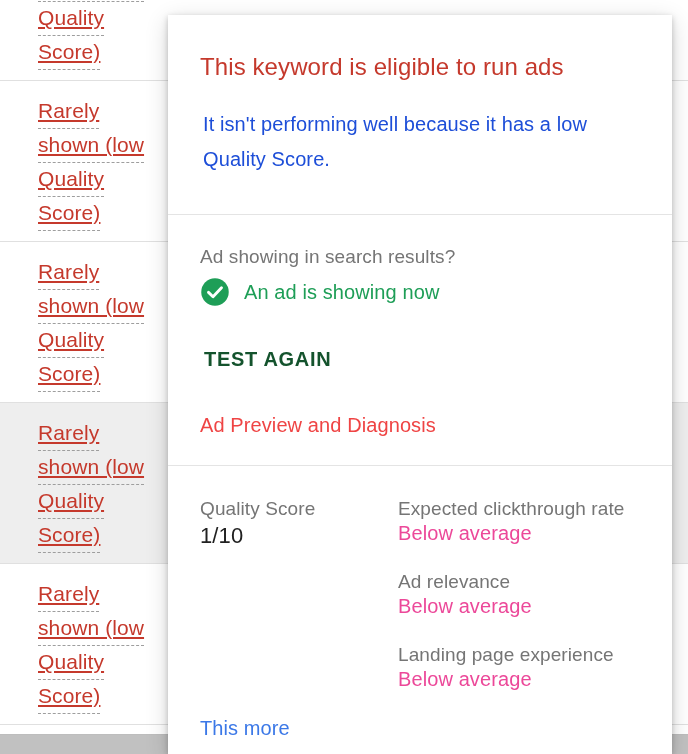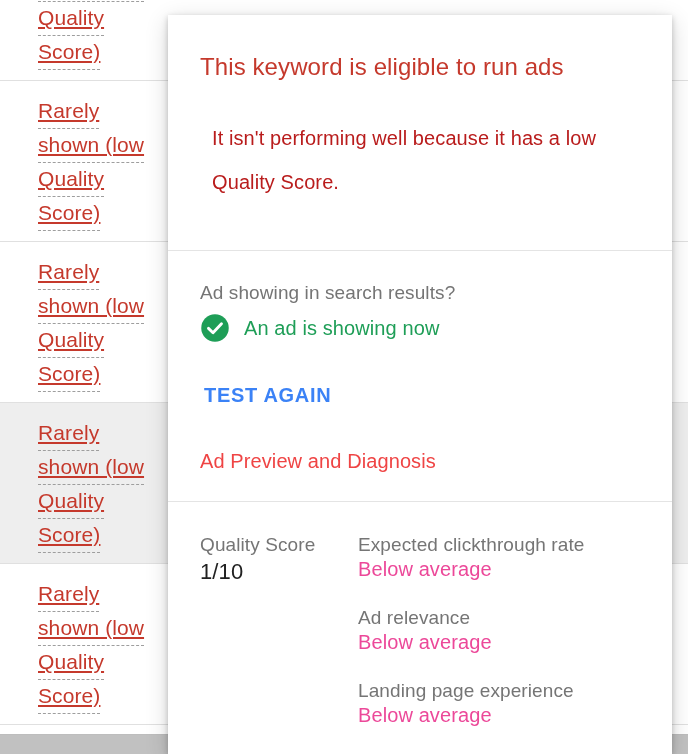--- a/index.html
+++ b/index.html
@@ -115,24 +115,24 @@
     color: #c5392c;
     font-size: 24px;
     line-height: 30px;
     margin: 0;
     padding-top: 37px;
     font-weight: normal;
     letter-spacing: 0.1px;
   }
 
   .popup-desc {
-    color: #b91c1c;
-    font-size: 20px;
-    line-height: 44px;
-    margin: 12px;
+    color: #1d4ed8;
+    font-size: 20px;
+    line-height: 35px;
+    margin: 3px;
     padding-top: 22px;
     padding-bottom: 34px;
     max-width: 460px;
     letter-spacing: 0.1px;
   }
 
   
   .mid-section {
     padding-top: 30px;
     padding-bottom: 28px;
@@ -157,21 +157,21 @@
   .status-ok-text {
     color: #1e9e57;
     font-size: 20px;
     line-height: 24px;
     margin-left: 14px;
     letter-spacing: 0.1px;
   }
 
   .test-again-btn {
     display: inline-block;
-    color: #3b82f6;
+    color: #14532d;
     background: transparent;
     border: 0;
     font-family: "Liberation Sans", sans-serif;
     font-size: 20px;
     font-weight: bold;
     letter-spacing: 0.7px;
     line-height: 24px;
     padding: 0;
     margin-top: 40px;
     margin-left: 4px;
@@ -210,20 +210,21 @@
     line-height: 28px;
     margin-top: 2px;
     letter-spacing: 0.1px;
   }
   .qs-right {
     flex: 1 1 auto;
     padding-left: 33px;
   }
   .qs-metric {
     margin-bottom: 24px;
+    margin-left: 40px;
   }
   .qs-metric:last-child {
     margin-bottom: 0;
   }
   .qs-metric-label {
     color: #757575;
     font-size: 19px;
     line-height: 23px;
     letter-spacing: 0.1px;
   }

